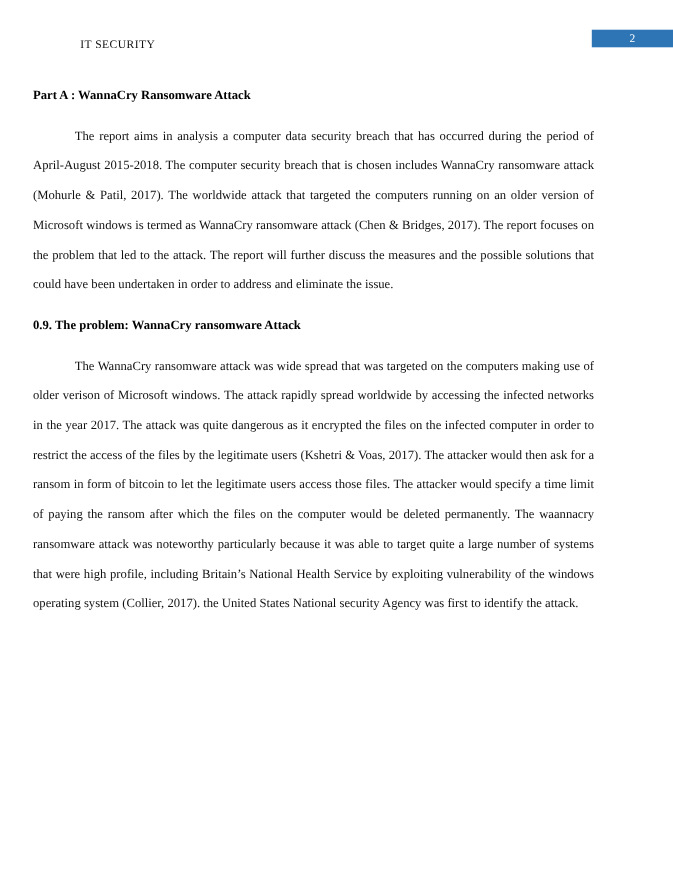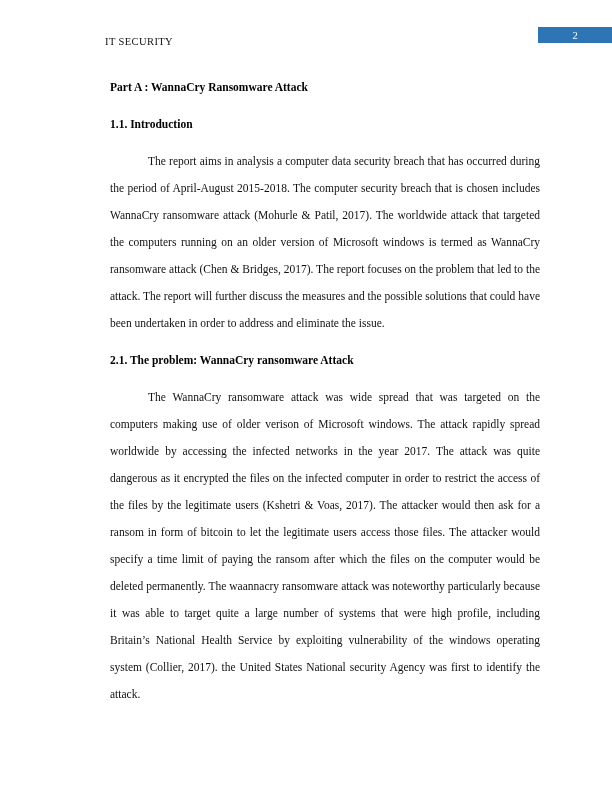--- a/index.html
+++ b/index.html
@@ -13,21 +13,20 @@
     height: 792px;
     background: #ffffff;
     font-family: "Liberation Serif", "DejaVu Serif", serif;
     color: #1a1a1a;
     overflow: hidden;
     box-sizing: border-box;
   }
   .header {
     position: relative;
     height: 58px;
-    margin-left: 32px;
   }
   .header-title {
     position: absolute;
     left: 73px;
     top: 36px;
     font-size: 10.5px;
     letter-spacing: 0.4px;
     color: #111111;
   }
   .page-number-badge {
@@ -37,21 +36,21 @@
     width: 74px;
     height: 16px;
     background: #2e75b6;
     color: #ffffff;
     font-size: 10.5px;
     display: flex;
     align-items: center;
     justify-content: center;
   }
   .content {
-    padding: 6px 72px 0 110px;
+    padding: 6px 72px 0 30px;
     font-size: 11.5px;
     line-height: 27px;
   }
   .content h2 {
     font-size: 11.5px;
     font-weight: bold;
     margin: 10px 0 0 0;
     line-height: 27px;
     color: #000000;
   }
@@ -73,23 +72,22 @@
     <div class="page-number-badge">
       <span>2</span>
     </div>
   </div>
 
   <div class="content">
 
     <h2>Part A : WannaCry Ransomware Attack</h2>
 
 
-    <h2>1.1. Introduction</h2>
 
     <p>The report aims in analysis a computer data security breach that has occurred during the period of April-August 2015-2018. The computer security breach that is chosen includes WannaCry ransomware attack (Mohurle &amp; Patil, 2017). The worldwide attack that targeted the computers running on an older version of Microsoft windows is termed as WannaCry ransomware attack (Chen &amp; Bridges, 2017). The report focuses on the problem that led to the attack. The report will further discuss the measures and the possible solutions that could have been undertaken in order to address and eliminate the issue.</p>
 
-    <h2>2.1. The problem: WannaCry ransomware Attack</h2>
+    <h2>0.9. The problem: WannaCry ransomware Attack</h2>
 
     <p>The WannaCry ransomware attack was wide spread that was targeted on the computers making use of older verison of Microsoft windows. The attack rapidly spread worldwide by accessing the infected networks in the year 2017. The attack was quite dangerous as it encrypted the files on the infected computer in order to restrict the access of the files by the legitimate users (Kshetri &amp; Voas, 2017).  The attacker would then ask for a ransom in form of bitcoin to let the legitimate users access those files. The attacker would specify a time limit of paying the ransom after which the files on the computer would be deleted permanently. The waannacry ransomware attack was noteworthy particularly because it was able to target quite a large number of systems that were high profile, including Britain’s National Health Service by exploiting vulnerability of the windows operating system (Collier, 2017). the United States National security Agency was first to identify the attack.</p>
 
   </div>
 
 </div>
 
 </body></html>

